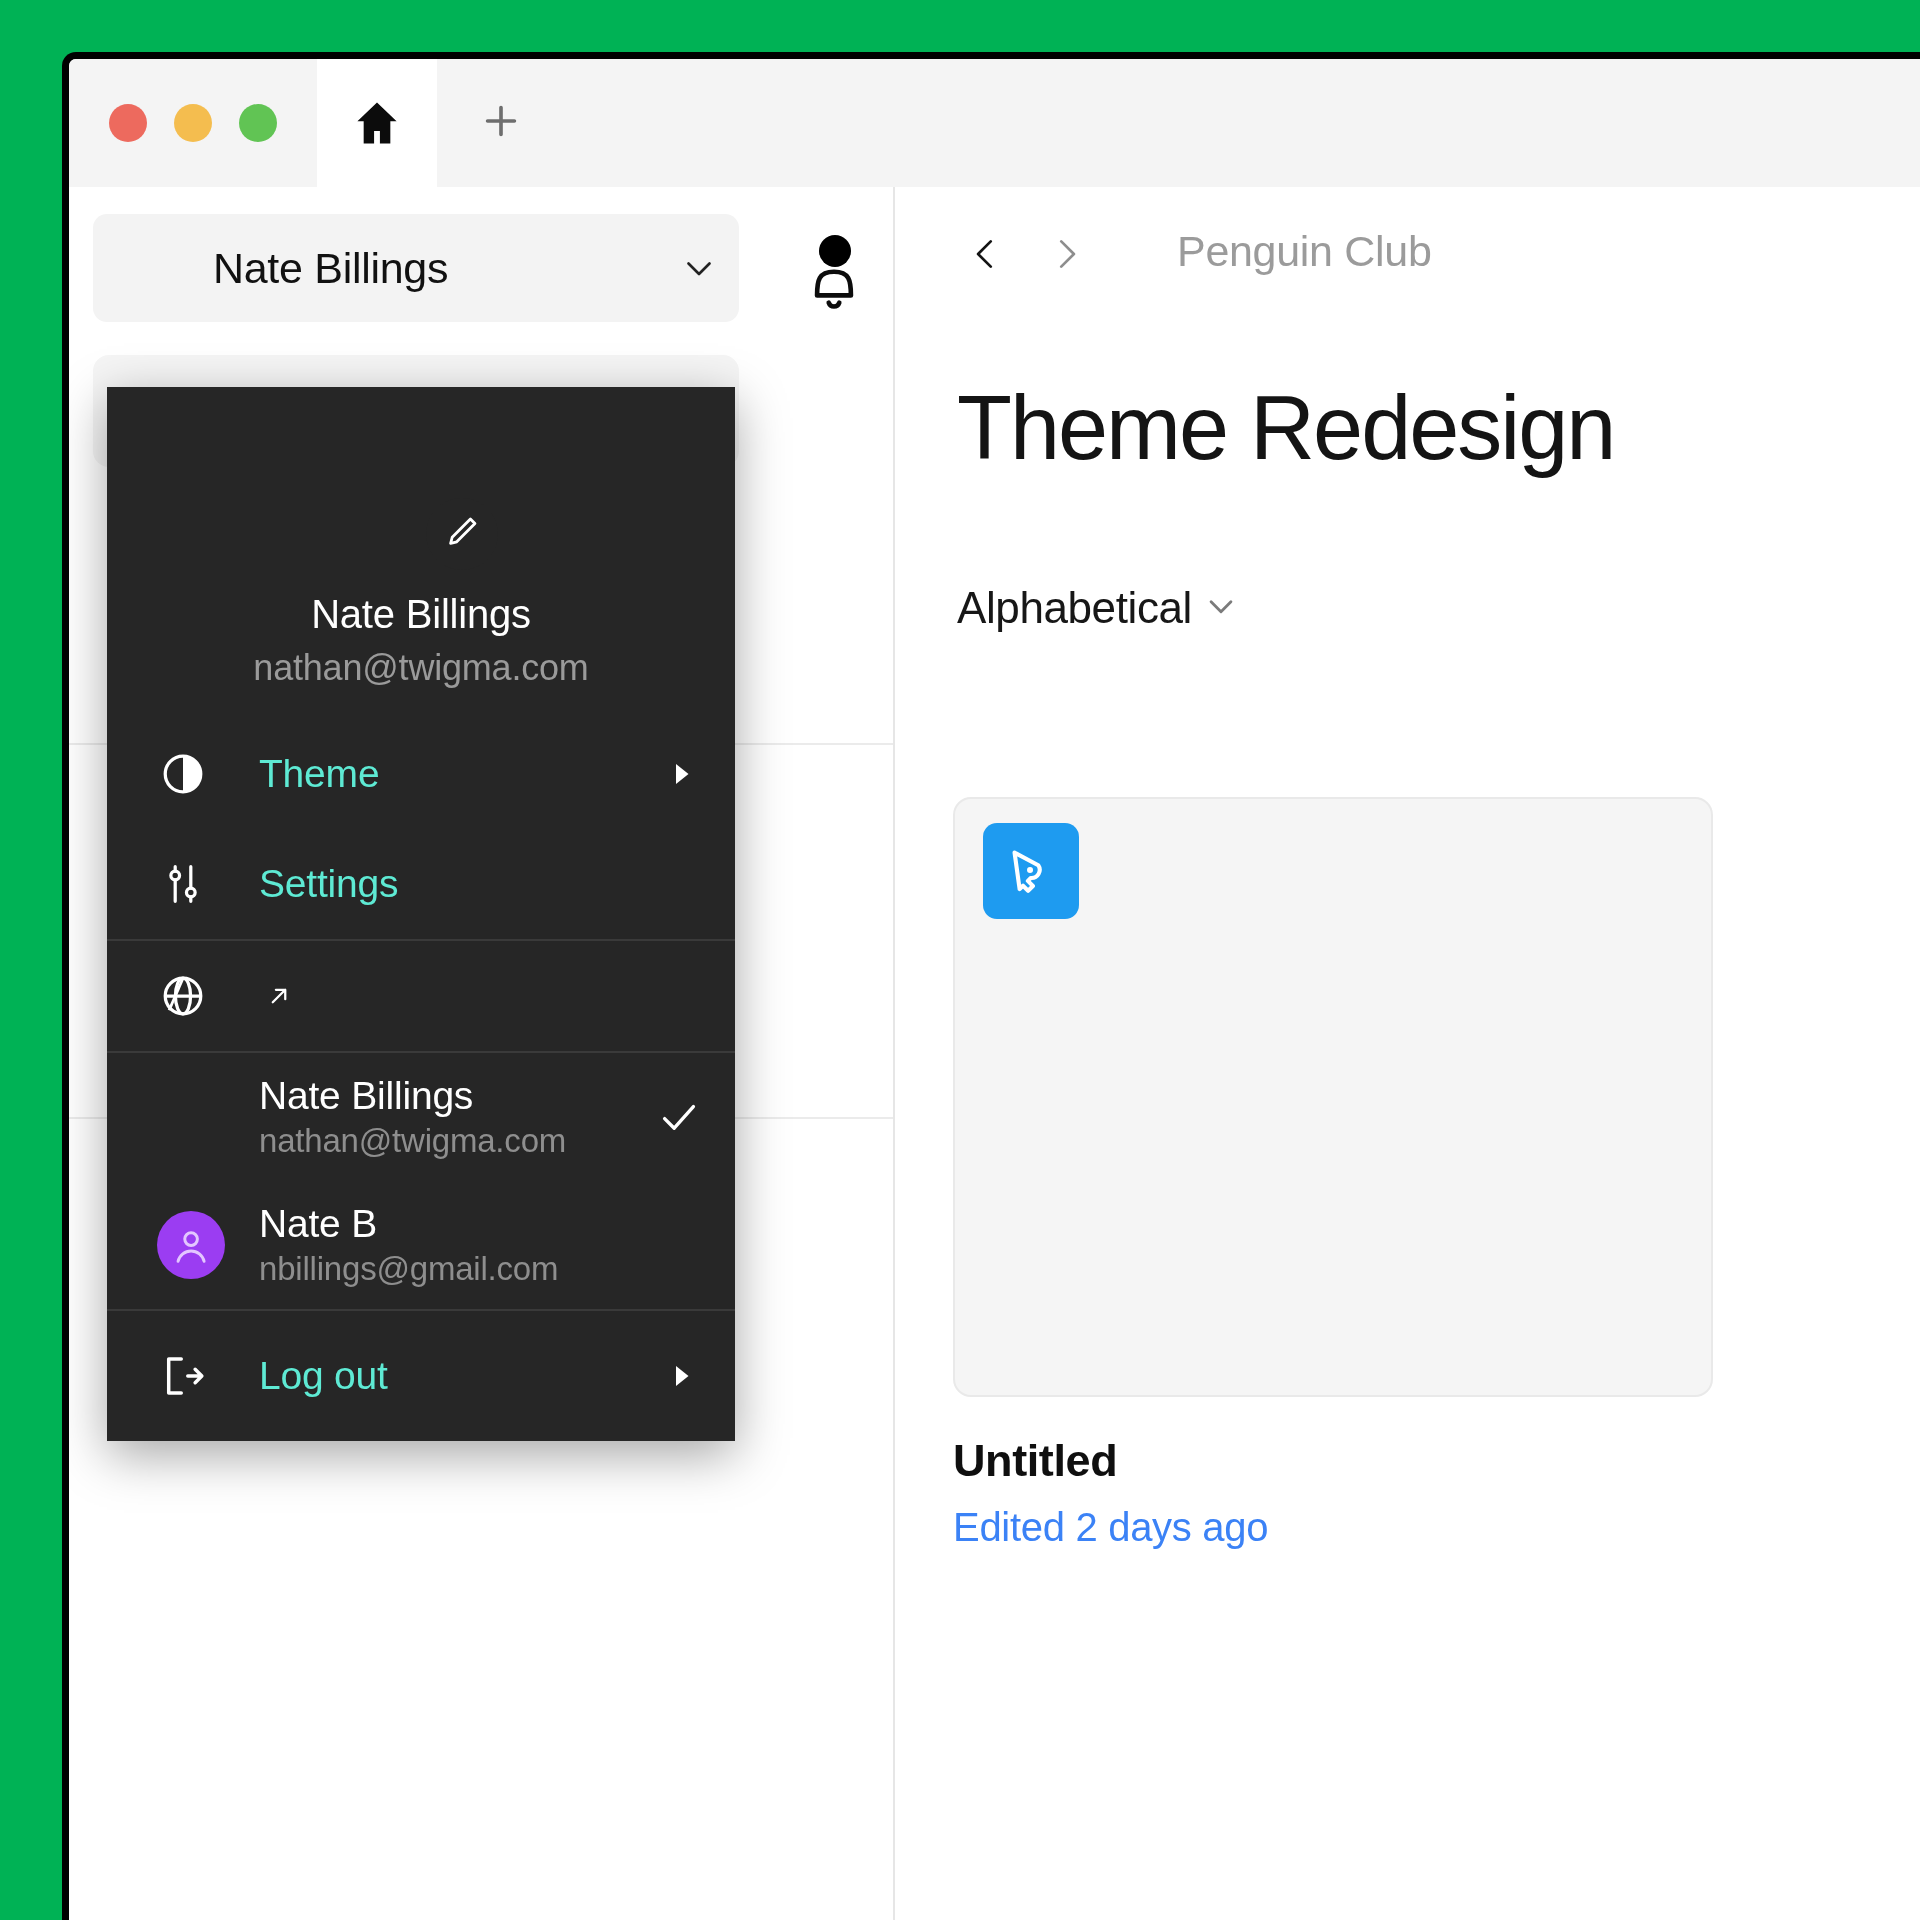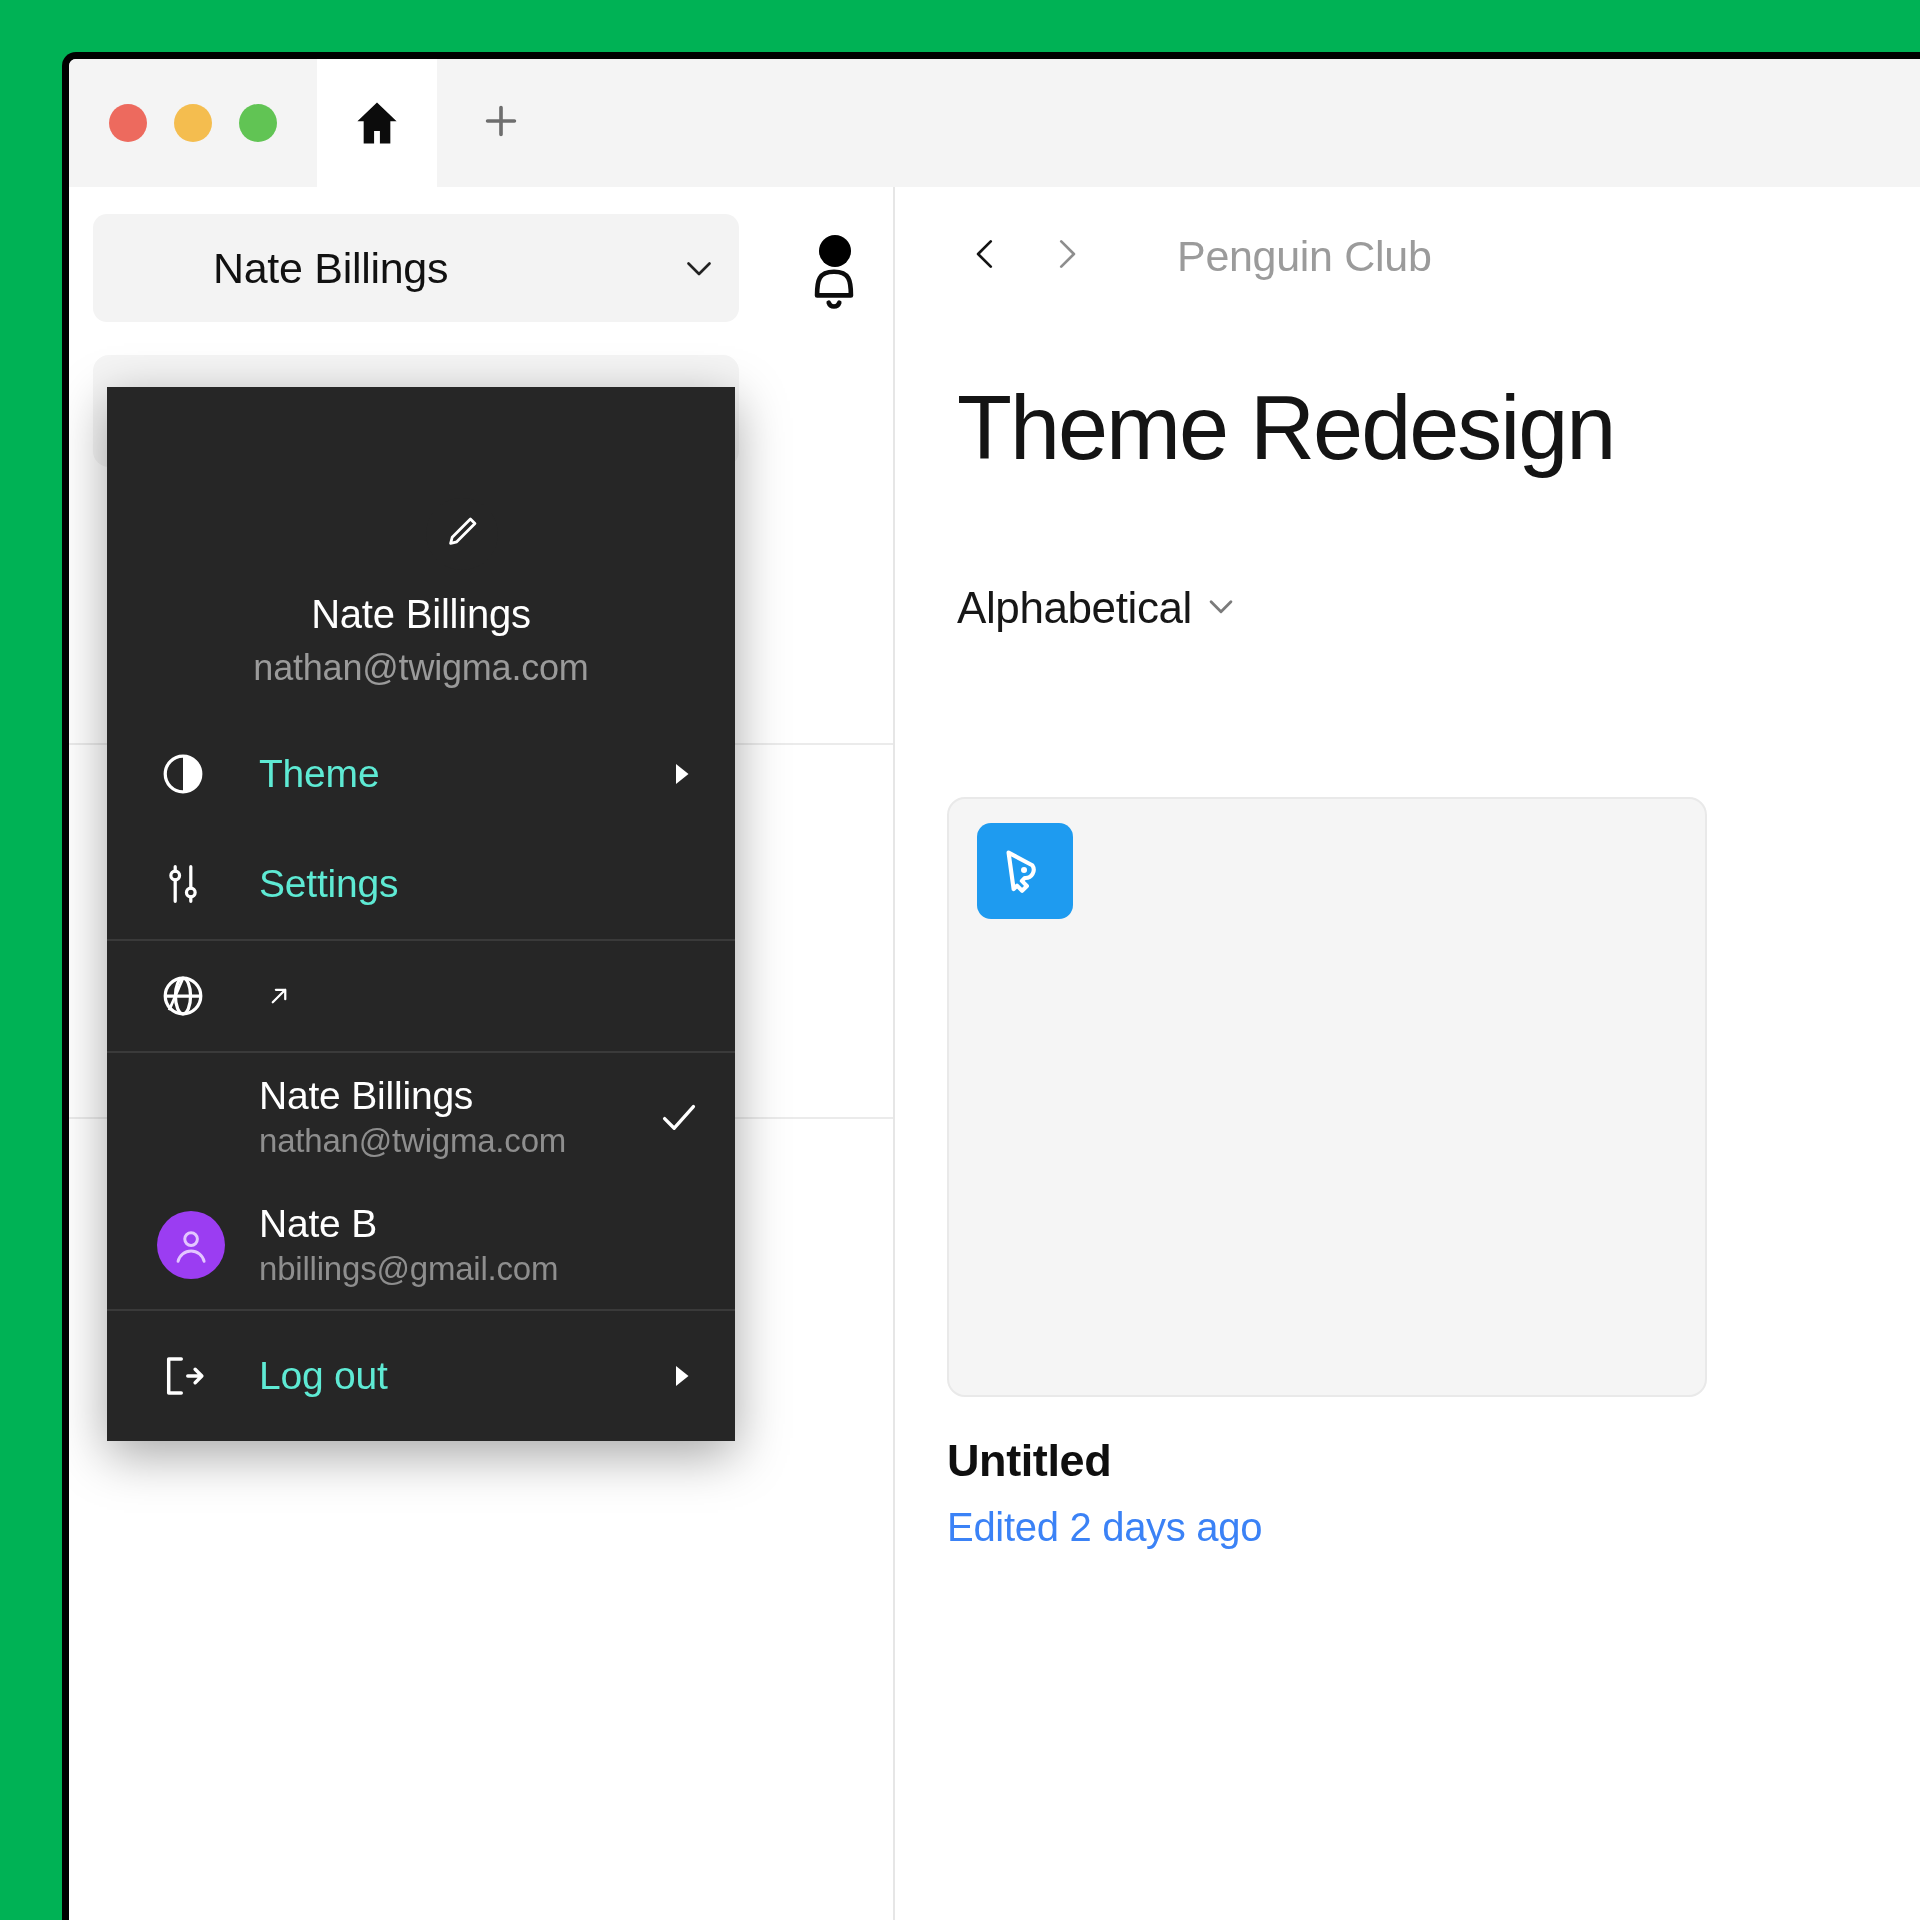--- a/index.html
+++ b/index.html
@@ -174,42 +174,42 @@
   .acct-item .acct-mail { font-size: 33px; color: #8e8e8e; letter-spacing: -0.2px;}
   .acct-item .acct-check { width: 44px; flex: none; display:flex; align-items:center; justify-content:center;}
   .acct-item .acct-check svg { width: 40px; height: 32px; }
 
   
   #main {
     flex: 1; background: #ffffff; position: relative; overflow: hidden;
   }
   #topnav {
     position: absolute; left: 62px; top: 40px;
-    display: flex; align-items: center; gap: 22px;
+    display: flex; gap: 22px;
   }
   #topnav .navbtn { width: 58px; height: 58px; display:flex; align-items:center; justify-content:center;}
   #topnav .navbtn svg { width: 38px; height: 46px; }
   #breadcrumb {
     margin-left: 60px; font-size: 43px; color: #9b9b9b; letter-spacing: -0.3px; white-space: nowrap;
   }
 
   #page-title {
     position: absolute; left: 62px; top: 190px;
     font-size: 90px; font-weight: 400; color: #141414;
     letter-spacing: -2px; white-space: nowrap;
   }
 
   #sort-control {
     position: absolute; left: 62px; top: 396px;
     display: flex; align-items: center; gap: 12px;
   }
   #sort-control .sort-label { font-size: 44px; color: #171717; letter-spacing: -0.4px;}
   #sort-control svg { width: 34px; height: 34px; }
 
-  #file-grid { position: absolute; left: 52px; top: 610px; display: flex; gap: 40px; }
+  #file-grid { position: absolute; left: 58px; top: 610px; display: flex; gap: 40px; }
   .file-card { width: 760px; }
   .file-thumb {
     width: 760px; height: 600px;
     background: #f5f5f5;
     border: 2px solid #e9e9e9;
     border-radius: 18px;
     position: relative;
   }
   .file-thumb .ficon {
     position: absolute; left: 28px; top: 24px;

